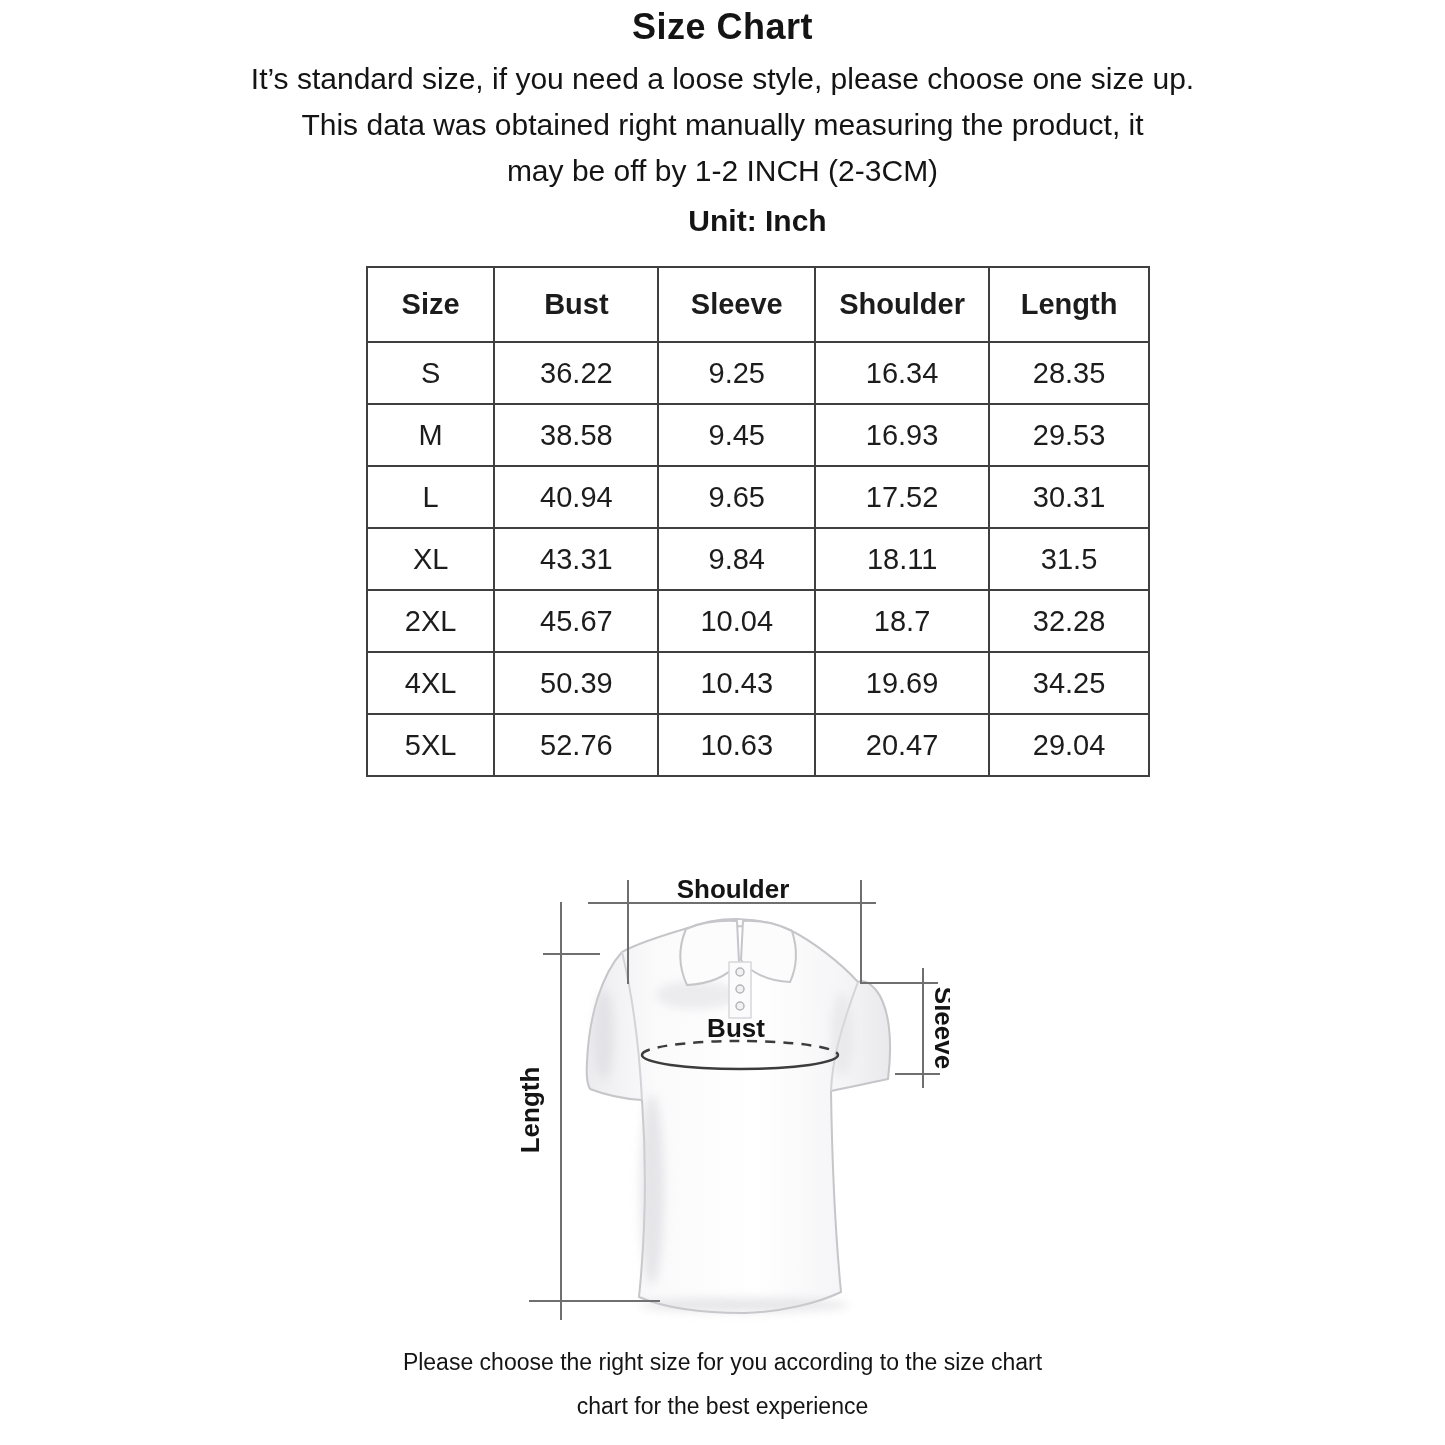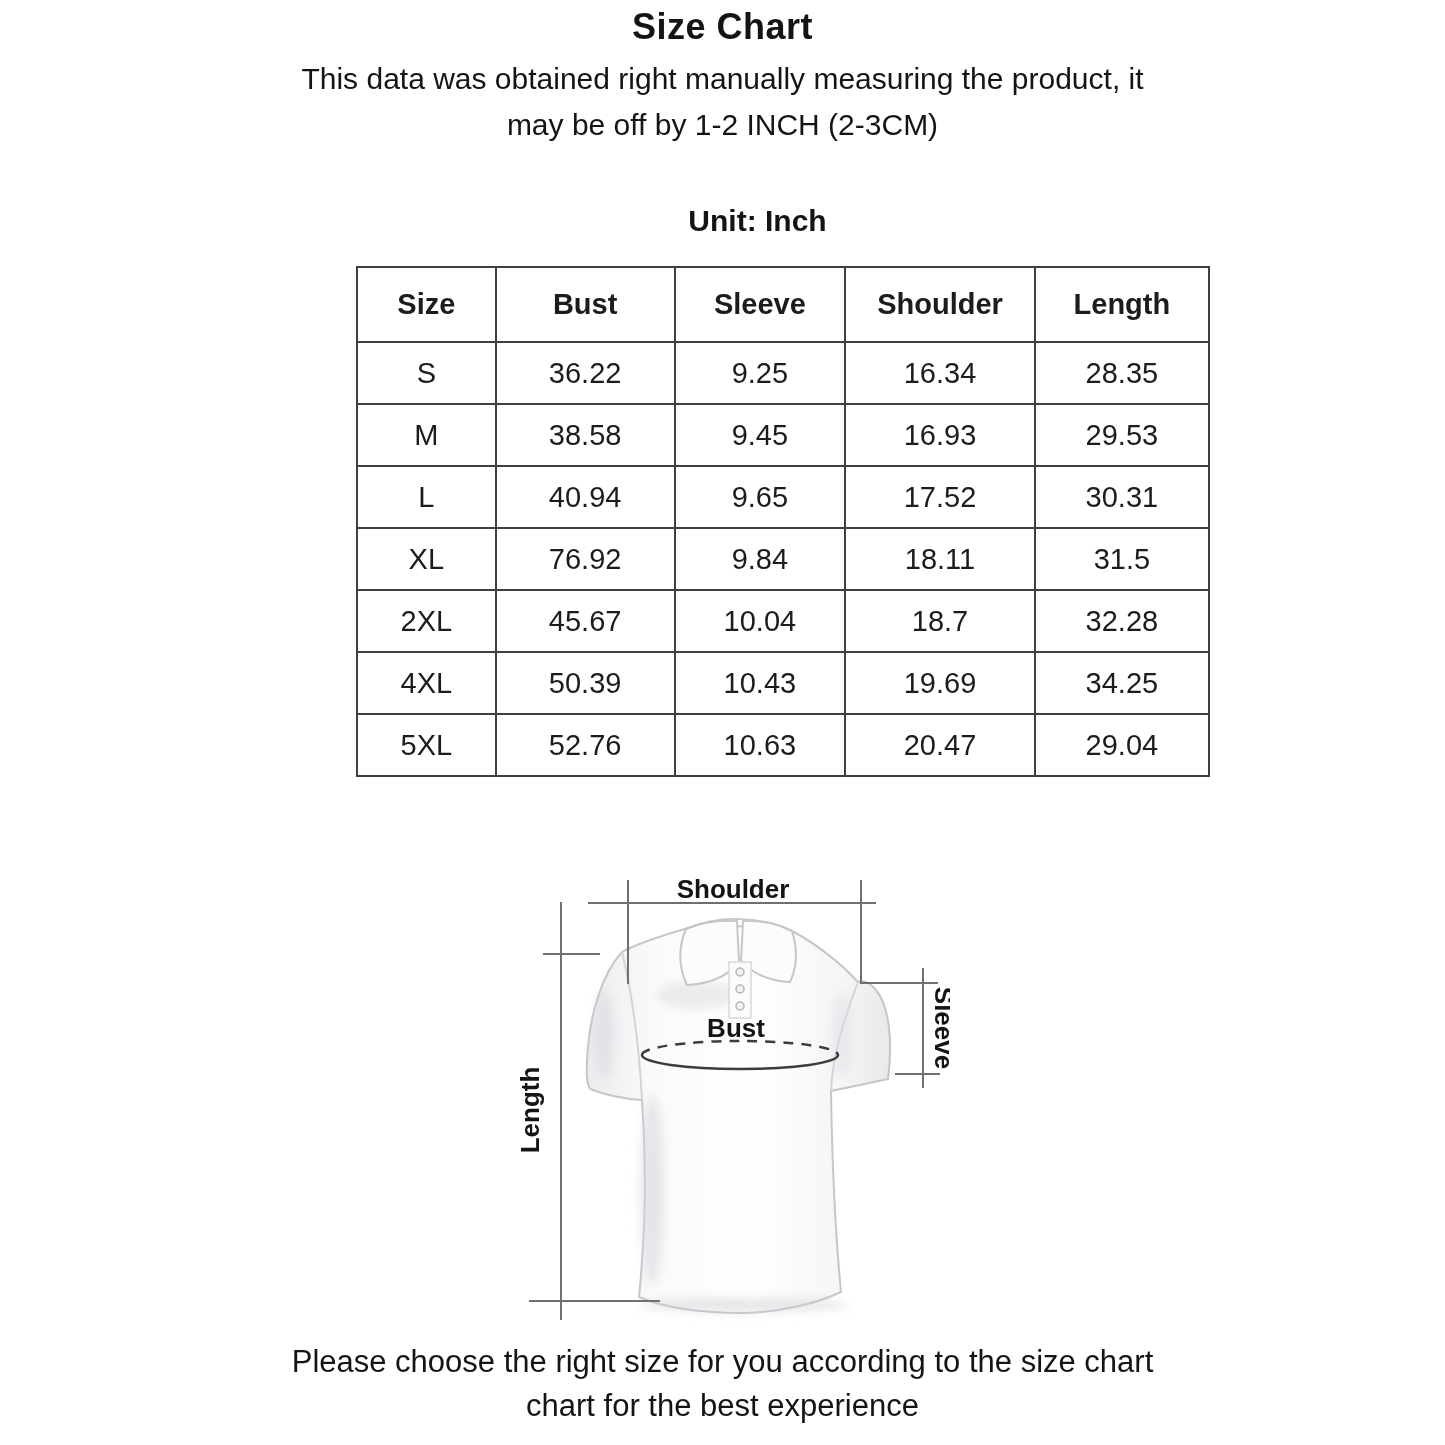--- a/index.html
+++ b/index.html
@@ -19,21 +19,21 @@
   .intro{
     top:56px;
     font-size:30px;line-height:46px;font-weight:400;
   }
   .intro .line{display:block;}
   .unit{
     top:204px;
     font-size:30px;font-weight:700;padding-left:35px;
   }
   .table-wrap{
-    position:absolute;left:356px;top:266px;width:854px;
+    position:absolute;left:366px;top:266px;width:784px;
   }
   table.size-table{
     width:100%;border-collapse:collapse;table-layout:fixed;
     background:#ffffff;
   }
   table.size-table th, table.size-table td{
     border:2px solid #3f3f3f;
     text-align:center;vertical-align:middle;
     color:#1c1c1c;
     padding:0;
@@ -46,32 +46,33 @@
   }
   .diagram{
     position:absolute;left:500px;top:868px;width:450px;height:465px;
   }
   .diagram text{
     font-family:"Liberation Sans", sans-serif;
     font-size:26px;font-weight:600;fill:#141414;
   }
   .footer{
     top:1340px;
-    font-size:31px;line-height:44px;font-weight:400;
+    font-size:23px;line-height:44px;font-weight:400;
   }
   .footer .line{display:block;}
 </style>
 </head>
 <body>
 
 <div class="canvas">
 
   <div class="center-text title">Size Chart</div>
 
   <div class="center-text intro">
+    <span class="line">It’s standard size, if you need a loose style, please choose one size up.</span>
     <span class="line">This data was obtained right manually measuring the product, it</span>
     <span class="line">may be off by 1-2 INCH (2-3CM)</span>
   </div>
 
   <div class="center-text unit">Unit: Inch</div>
 
   <div class="table-wrap">
     <table class="size-table">
       <colgroup>
         <col style="width:117px">
@@ -106,21 +107,21 @@
           </tr>
           <tr>
             <td>L</td>
             <td>40.94</td>
             <td>9.65</td>
             <td>17.52</td>
             <td>30.31</td>
           </tr>
           <tr>
             <td>XL</td>
-            <td>76.92</td>
+            <td>43.31</td>
             <td>9.84</td>
             <td>18.11</td>
             <td>31.5</td>
           </tr>
           <tr>
             <td>2XL</td>
             <td>45.67</td>
             <td>10.04</td>
             <td>18.7</td>
             <td>32.28</td>

